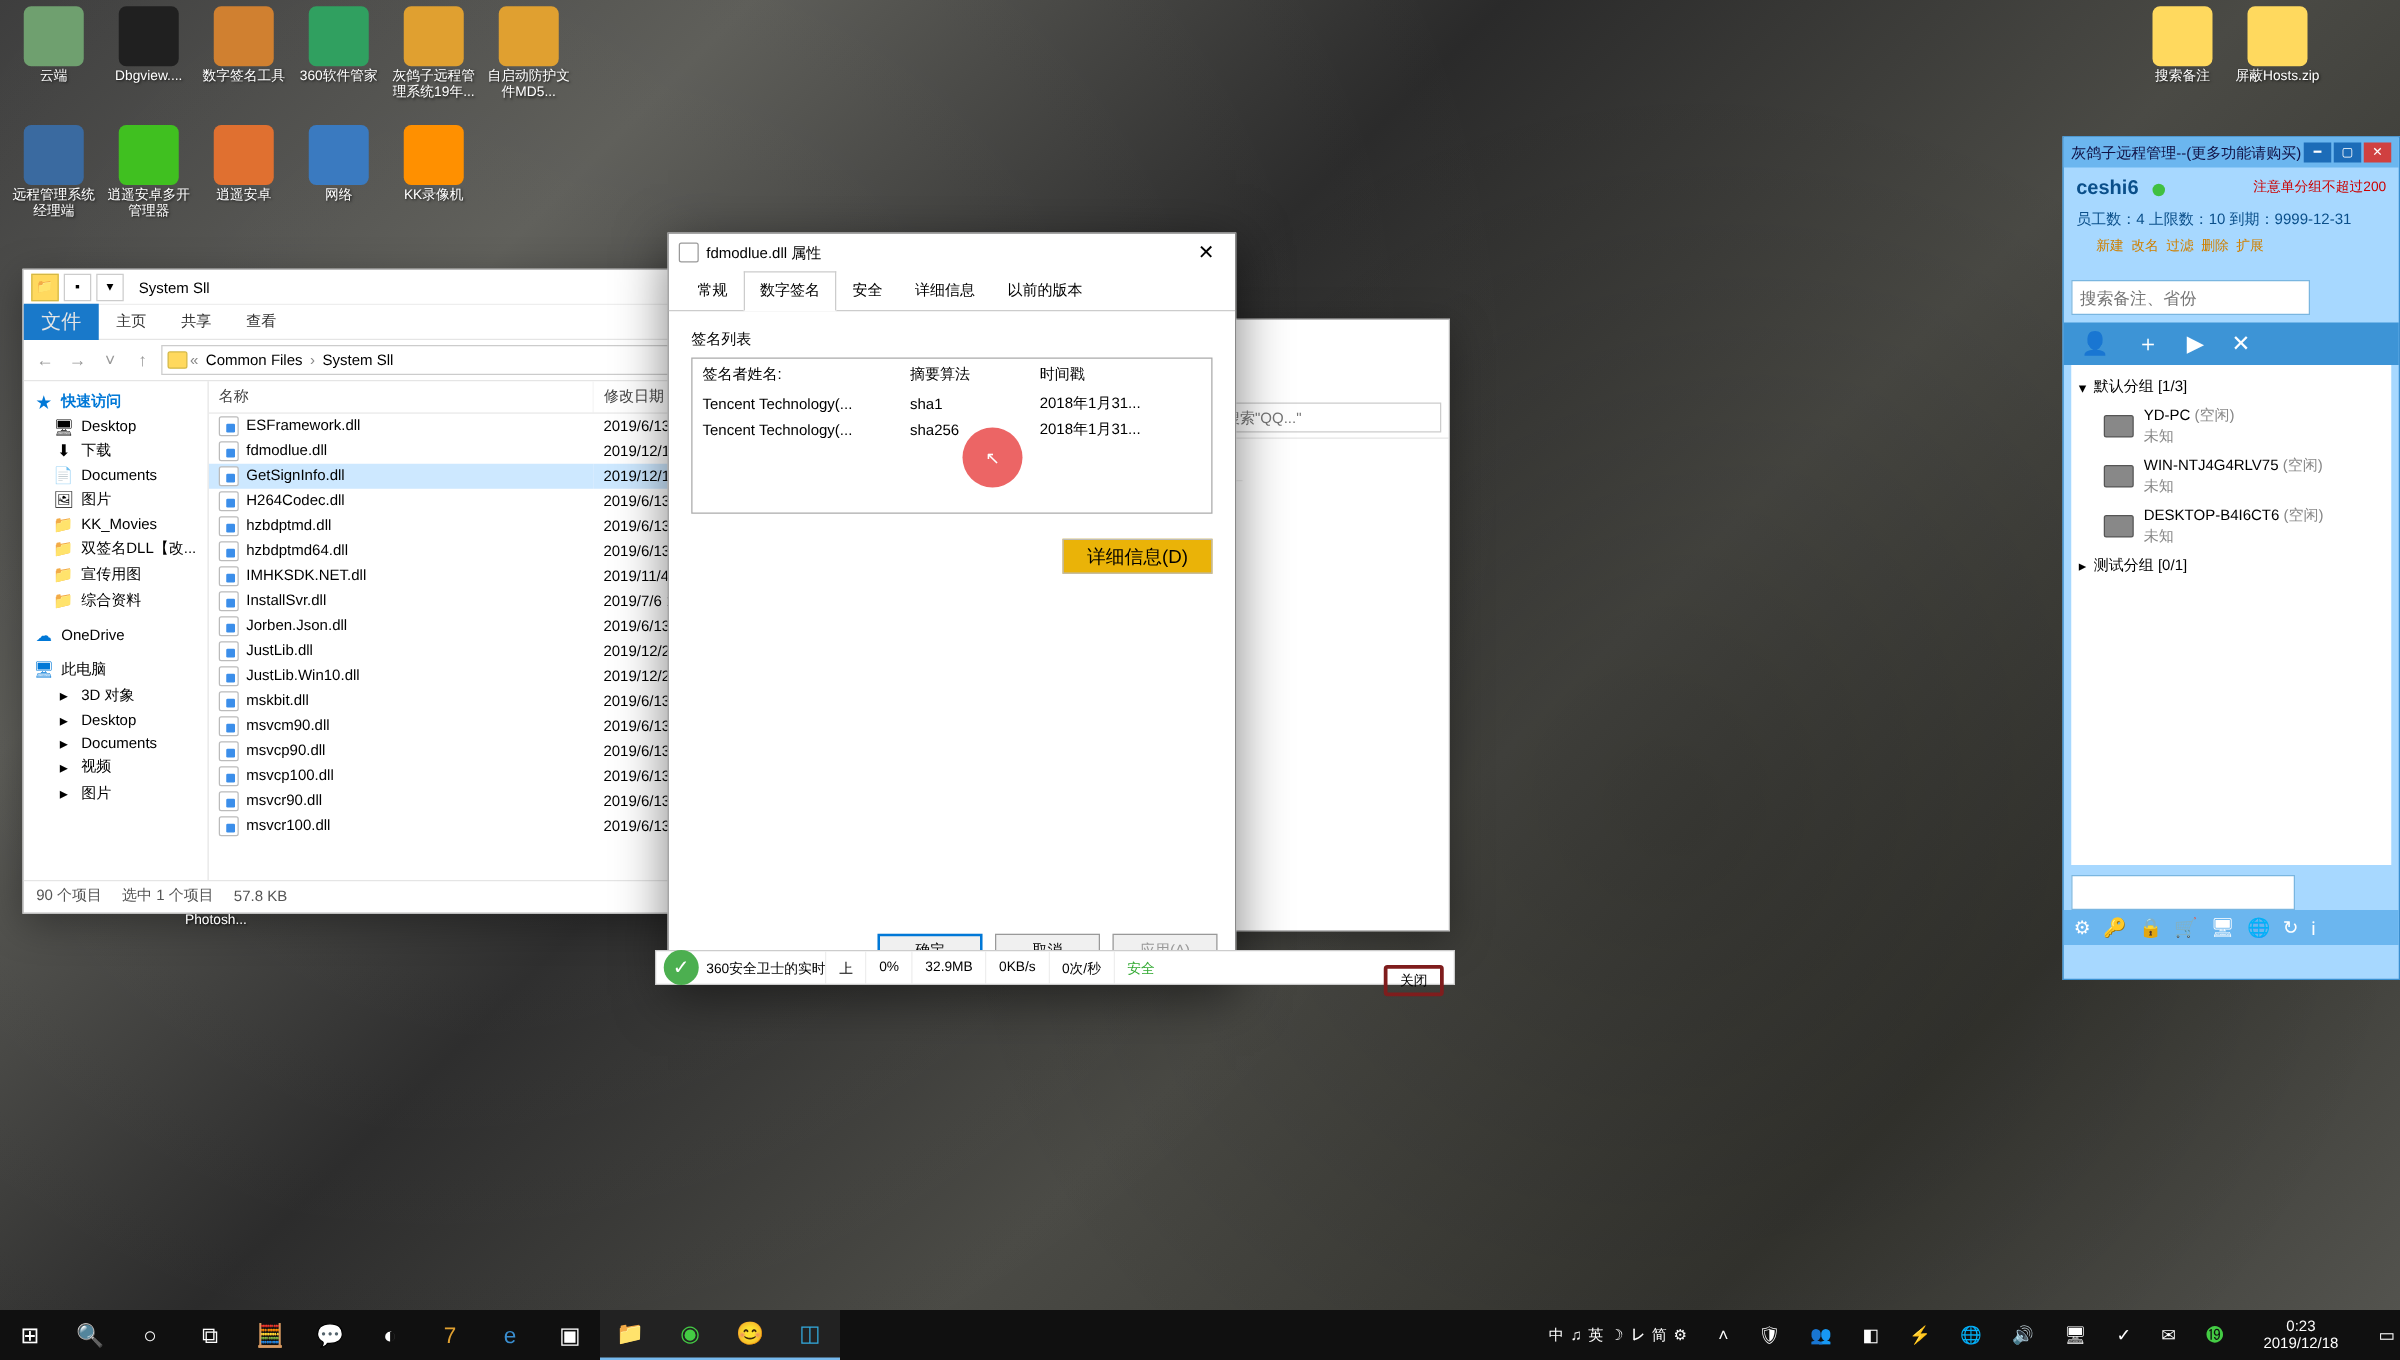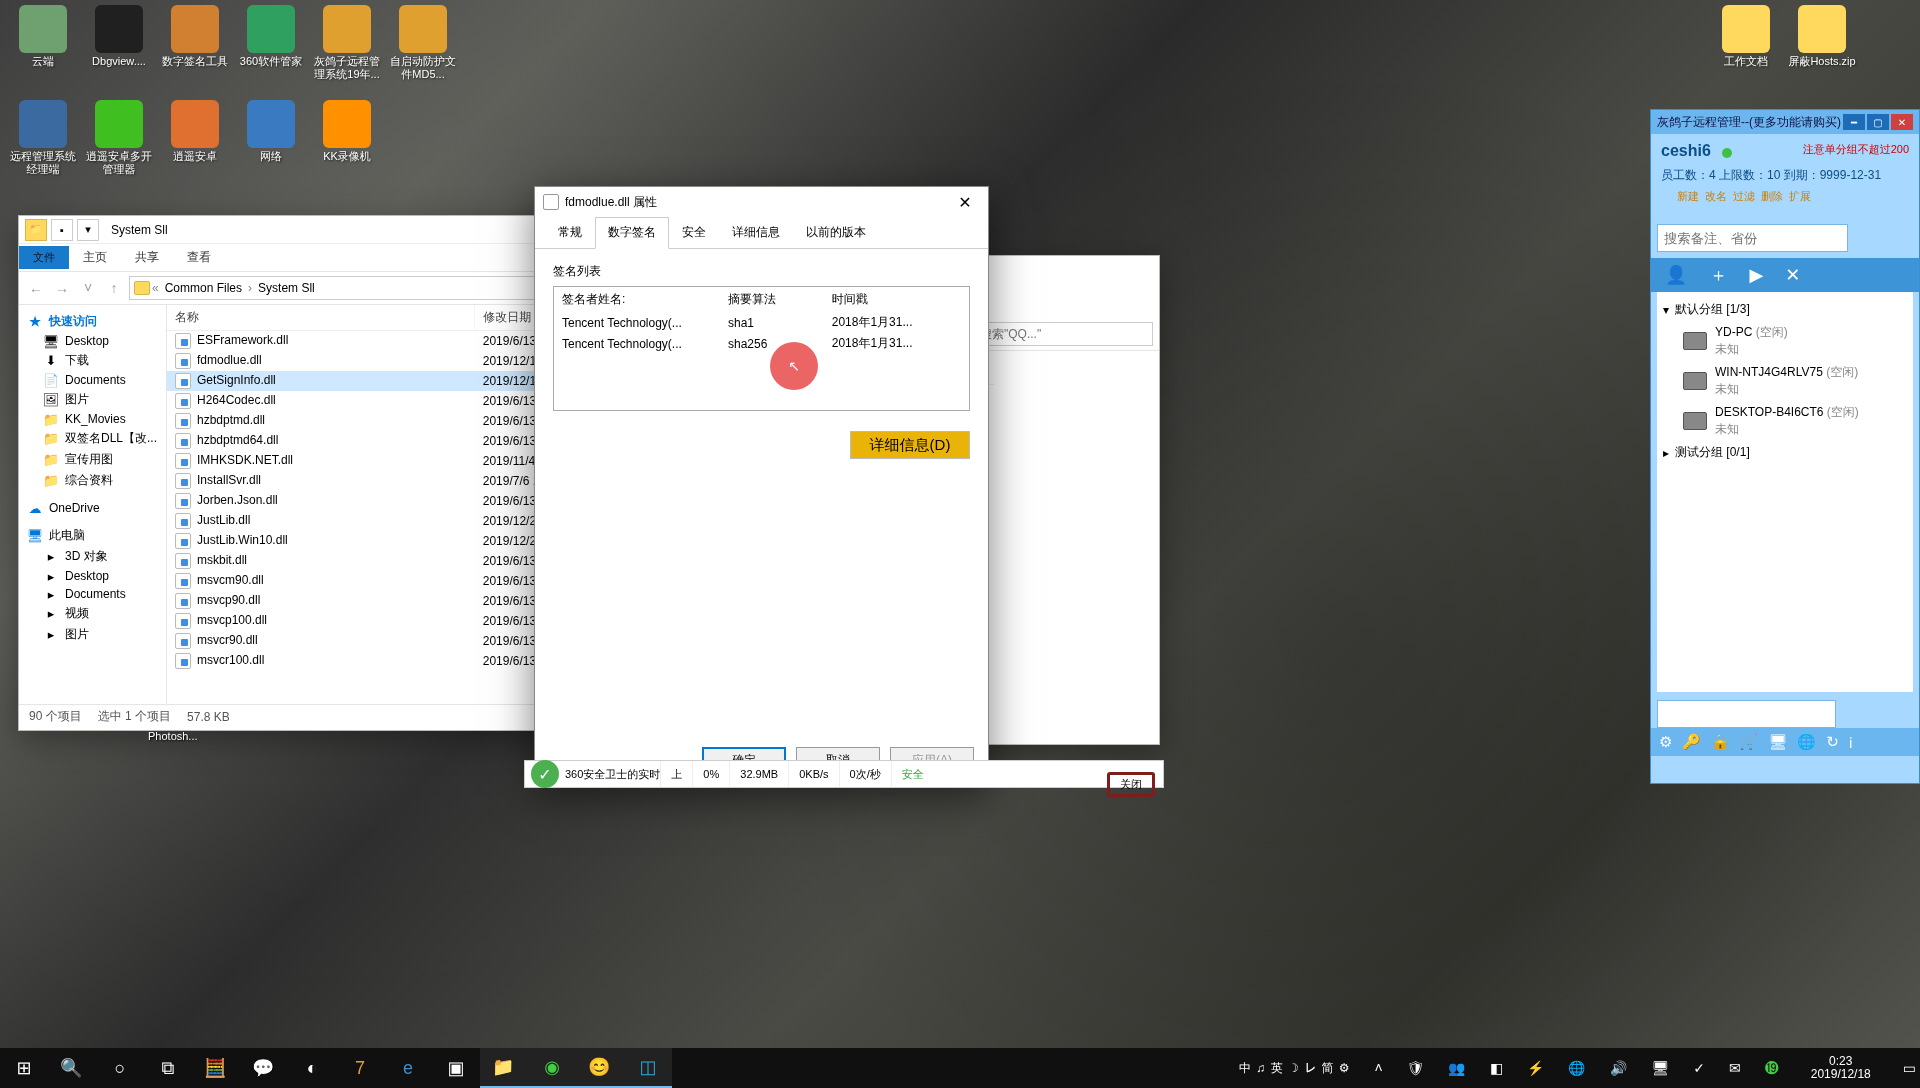--- a/index.html
+++ b/index.html
@@ -19,21 +19,21 @@
 
 .explorer1 { position: absolute; left: 18px; top: 215px; width: 700px; height: 516px; background: #fff; border: 1px solid #bbb; box-shadow: 0 8px 30px rgba(0,0,0,.35); }
 .explorer1 .titlebar { height: 28px; display:flex; align-items:center; background:#fff; border-bottom:1px solid #eee; }
 .titlebar .qat { display:flex; align-items:center; gap:4px; padding:0 6px; }
 .qat-btn { width:22px; height:22px; background:#ffd95e; border:1px solid #d4b846; font-size:11px; display:flex; align-items:center; justify-content:center; }
 .titlebar .title-text { font-size:12px; margin-left:6px; }
 .titlebar .winbtns { margin-left:auto; display:flex; }
 .winbtn { width:45px; height:28px; display:flex; align-items:center; justify-content:center; font-size:11px; }
 
 .ribbon-tabs { display:flex; align-items:center; height:28px; border-bottom:1px solid #e5e5e5; }
-.ribbon-tabs .file-tab { background:#1979ca; color:#0f172a; padding:4px 14px; font-size:11px; }
+.ribbon-tabs .file-tab { background:#1979ca; color:#e5e5e5; padding:4px 14px; font-size:16px; }
 .ribbon-tabs .tab { padding:4px 14px; font-size:12px; color:#333; }
 
 .addrbar { display:flex; align-items:center; gap:4px; padding:4px 6px; border-bottom:1px solid #e5e5e5; }
 .nav-btn { width:22px; height:22px; border-radius:3px; color:#999; display:flex; align-items:center; justify-content:center; font-size:14px; }
 .breadcrumb { flex:1; border:1px solid #ccc; height:24px; display:flex; align-items:center; padding:0 4px; font-size:12px; gap:2px; }
 .breadcrumb .crumb { padding:0 4px; }
 .breadcrumb .sep { color:#888; }
 .breadcrumb .folder-ico { width:16px; height:14px; background:#ffd95e; border:1px solid #d4b846; border-radius:2px; }
 .refresh-btn { width:24px; height:24px; border:1px solid #ccc; display:flex; align-items:center; justify-content:center; font-size:13px; }
 
@@ -173,21 +173,21 @@
       <div class="lbl">网络</div>
     </div>
     <div class="desktop-icon">
       <div class="ico-box" style="background: rgb(255, 144, 0);"></div>
       <div class="lbl">KK录像机</div>
     </div>
   </div>
 <div class="desktop-icons-right" id="di-right">
     <div class="desktop-icon">
       <div class="ico-box" style="background: rgb(255, 217, 94);"></div>
-      <div class="lbl">工作文档</div>
+      <div class="lbl">搜索备注</div>
     </div>
     <div class="desktop-icon">
       <div class="ico-box" style="background: rgb(255, 217, 94);"></div>
       <div class="lbl">屏蔽Hosts.zip</div>
     </div>
   </div>
 
 <div class="explorer2">
   <div class="titlebar" style="justify-content:flex-end">
     <div class="winbtns">

